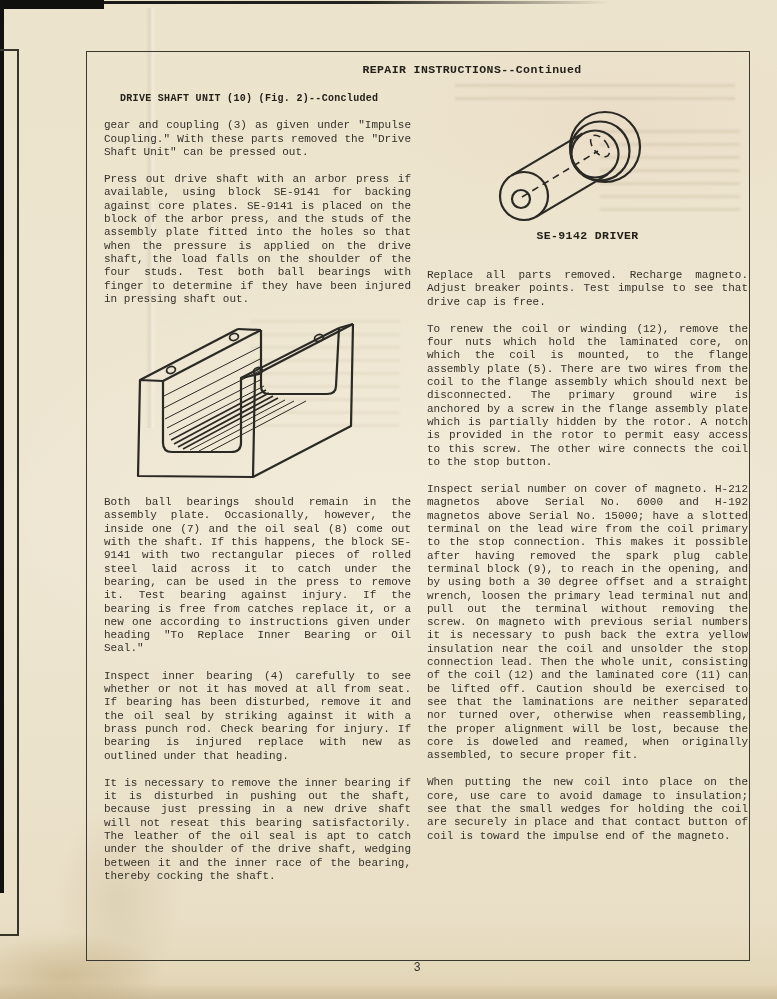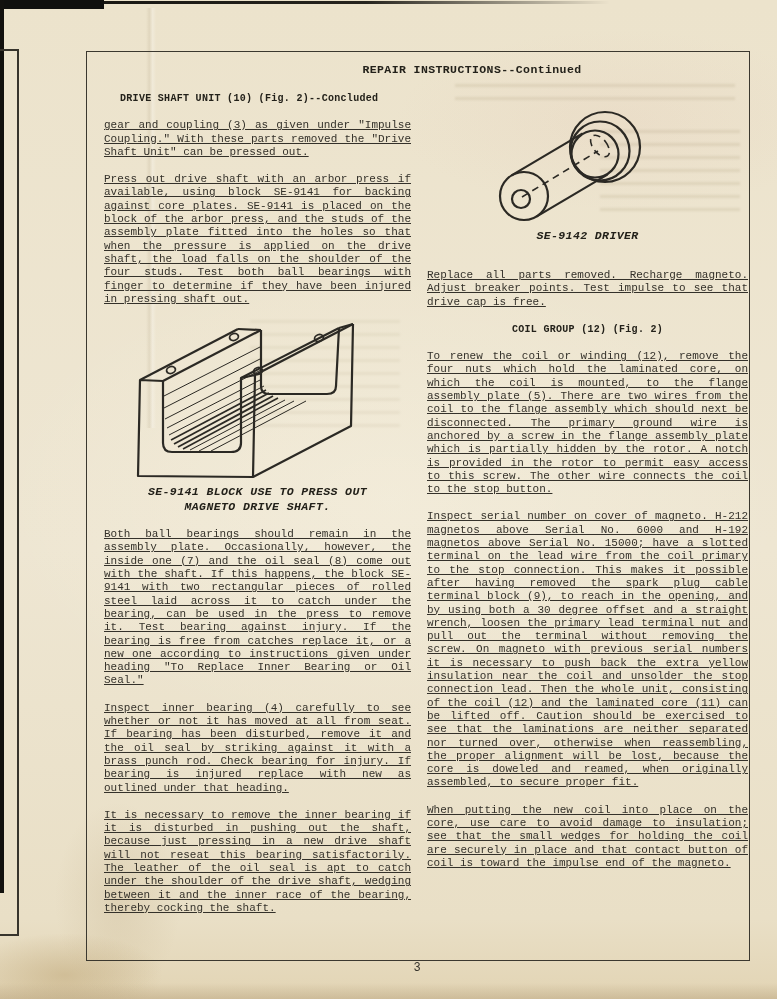--- a/index.html
+++ b/index.html
@@ -38,23 +38,23 @@
   .doc-header{position:absolute;left:86px;top:63px;width:772px;text-align:center;
     font-weight:bold;font-size:11.5px;letter-spacing:.4px;color:#23211a;}
   .col{position:absolute;font-size:11px;line-height:13.3px;color:#34312a;
     text-align:justify;}
   .col-left{left:104px;top:92px;width:307px;}
   .col-right{left:427px;top:100px;width:321px;}
   .sec-heading{font-weight:bold;font-size:10px;letter-spacing:.3px;color:#23211a;
     margin:0 0 12px 0;text-align:left;}
   .sec-heading.indent{padding-left:16px;}
   .sec-heading.centered{text-align:center;margin:14px 0 10px 0;}
-  p{margin:14px 0 12px 0;text-decoration:underline;}
+  p{margin:14px 0 12px 0;}
   p:last-child{margin-bottom:0;}
-  .figure{margin:2px 0 6px 0;text-align:center;font-style:italic;}
+  .figure{margin:2px 0 6px 0;text-align:center;}
   .figure svg{display:block;margin:0 auto;}
   .fig-caption{font-weight:bold;font-size:11.5px;letter-spacing:.4px;color:#23211a;
     text-align:center;line-height:15px;margin-top:2px;}
   .page-number{position:absolute;left:86px;top:961px;width:662px;text-align:center;
     font-size:12px;color:#34312a;}
   .ink{stroke:#2b2924;fill:none;}
 </style>
 </head>
 <body>
 
@@ -113,24 +113,20 @@
         <line x1="42" y1="117" x2="137" y2="68"></line>
         <line x1="44" y1="122" x2="139" y2="72" stroke-width="1.6"></line>
         <line x1="47" y1="126" x2="142" y2="75" stroke-width="1.8"></line>
         <line x1="51" y1="129" x2="146" y2="78" stroke-width="1.8"></line>
         <line x1="56" y1="131" x2="151" y2="80" stroke-width="1.6"></line>
         <line x1="63" y1="132" x2="158" y2="82"></line>
         <line x1="72" y1="133" x2="167" y2="83"></line>
         <line x1="84" y1="133" x2="179" y2="83"></line>
       </g>
     </svg>
-    <div class="fig-caption">
-      <div>SE-9141 BLOCK USE TO PRESS OUT</div>
-      <div>MAGNETO DRIVE SHAFT.</div>
-    </div>
   </div>
 
   <p>Both ball bearings should remain in the assembly plate.  Occasionally, however, the inside one (7) and the oil seal (8) come out with the shaft.  If this happens, the block SE-9141 with two rectangular pieces of rolled steel laid across it to catch under the bearing, can be used in the press to remove it. Test bearing against injury.  If the bearing is free from catches replace it, or a new one according to instructions given under heading "To Replace Inner Bearing or Oil Seal."</p>
   <p>Inspect inner bearing (4) carefully to see whether or not it has moved at all from seat. If bearing has been disturbed, remove it and the oil seal by striking against it with a brass punch rod.  Check bearing for injury. If bearing is injured replace with new as outlined under that heading.</p>
   <p>It is necessary to remove the inner bearing if it is disturbed in pushing out the shaft, because just pressing in a new drive shaft will not reseat this bearing satisfactorily. The leather of the oil seal is apt to catch under the shoulder of the drive shaft, wedging between it and the inner race of the bearing, thereby cocking the shaft.</p>
 </div>
 
 <div class="col col-right">
   <div class="figure" style="margin:4px 0 26px 0;">
     <svg width="204" height="122" viewBox="0 0 204 122">
@@ -149,20 +145,19 @@
       <g class="ink" stroke-width="1.6" stroke-dasharray="7 5">
         <line x1="36" y1="93" x2="112" y2="47"></line>
         <ellipse cx="114" cy="42" rx="7" ry="12.5" transform="rotate(-38 114 42)"></ellipse>
       </g>
     </svg>
     <div class="fig-caption">SE-9142 DRIVER</div>
   </div>
 
   <p>Replace all parts removed.  Recharge magneto. Adjust breaker points.  Test impulse to see that drive cap is free.</p>
 
-  <div class="sec-heading centered">COIL GROUP (12) (Fig. 2)</div>
 
   <p>To renew the coil or winding (12), remove the four nuts which hold the laminated core, on which the coil is mounted, to the flange assembly plate (5).  There are two wires from the coil to the flange assembly which should next be disconnected.  The primary ground wire is anchored by a screw in the flange assembly plate which is partially hidden by the rotor.  A notch is provided in the rotor to permit easy access to this screw.  The other wire connects the coil to the stop button.</p>
   <p>Inspect serial number on cover of magneto. H-212 magnetos above Serial No. 6000 and H-192 magnetos above Serial No. 15000; have a slotted terminal on the lead wire from the coil primary to the stop connection.  This makes it possible after having removed the spark plug cable terminal block (9), to reach in the opening, and by using both a 30 degree offset and a straight wrench, loosen the primary lead terminal nut and pull out the terminal without removing the screw.  On magneto with previous serial numbers it is necessary to push back the extra yellow insulation near the coil and unsolder the stop connection lead.  Then the whole unit, consisting of the coil (12) and the laminated core (11) can be lifted off.  Caution should be exercised to see that the laminations are neither separated nor turned over, otherwise when reassembling, the proper alignment will be lost, because the core is doweled and reamed, when originally assembled, to secure proper fit.</p>
   <p>When putting the new coil into place on the core, use care to avoid damage to insulation; see that the small wedges for holding the coil are securely in place and that contact button of coil is toward the impulse end of the magneto.</p>
 </div>
 
 <div class="page-number">3</div>
 
 </body></html>

